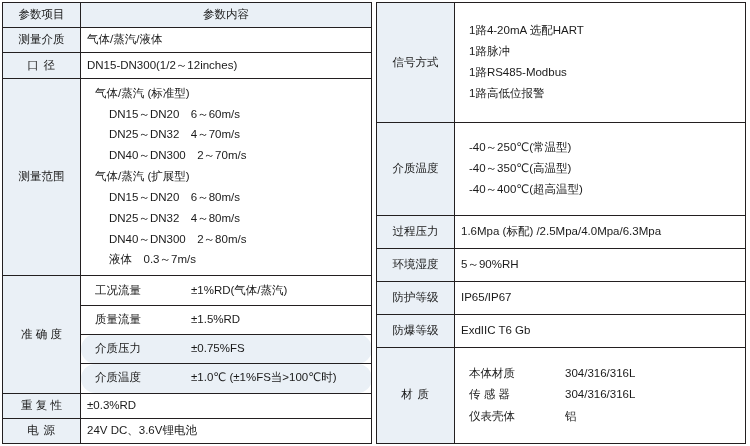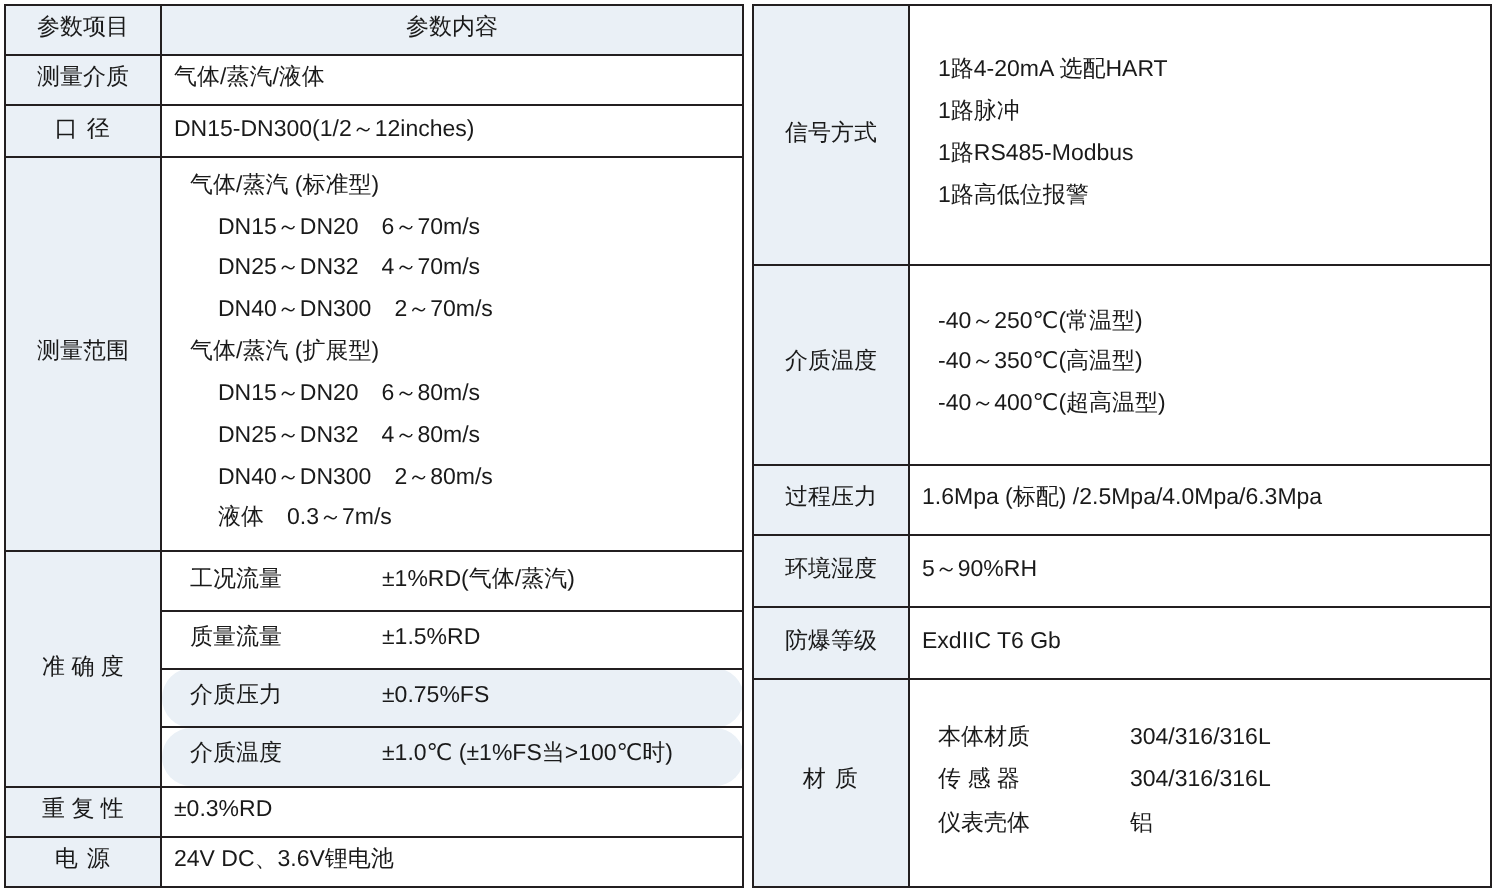--- a/index.html
+++ b/index.html
@@ -129,21 +129,21 @@
           <td class="val-cell">气体/蒸汽/液体</td>
         </tr>
         <tr>
           <td class="label-cell spaced">口  径</td>
           <td class="val-cell">DN15-DN300(1/2～12inches)</td>
         </tr>
         <tr>
           <td class="label-cell">测量范围</td>
           <td class="val-cell multi">
             <div class="line indent">气体/蒸汽 (标准型)</div>
-            <div class="line indent2">DN15～DN20　6～70m/s</div>
+            <div class="line indent2">DN15～DN20　6～60m/s</div>
             <div class="line indent2">DN25～DN32　4～70m/s</div>
             <div class="line indent2">DN40～DN300　2～70m/s</div>
             <div class="line indent">气体/蒸汽 (扩展型)</div>
             <div class="line indent2">DN15～DN20　6～80m/s</div>
             <div class="line indent2">DN25～DN32　4～80m/s</div>
             <div class="line indent2">DN40～DN300　2～80m/s</div>
             <div class="line indent2">液体　0.3～7m/s</div>
           </td>
         </tr>
         <tr>
@@ -217,20 +217,24 @@
         </tr>
         <tr>
           <td class="label-cell">过程压力</td>
           <td class="val-cell">1.6Mpa (标配) /2.5Mpa/4.0Mpa/6.3Mpa</td>
         </tr>
         <tr>
           <td class="label-cell">环境湿度</td>
           <td class="val-cell">5～90%RH</td>
         </tr>
         <tr>
+          <td class="label-cell">防护等级</td>
+          <td class="val-cell">IP65/IP67</td>
+        </tr>
+        <tr>
           <td class="label-cell">防爆等级</td>
           <td class="val-cell">ExdIIC T6 Gb</td>
         </tr>
         <tr>
           <td class="label-cell spaced">材  质</td>
           <td class="val-cell multi">
             <div class="kv mat">
               <span class="k indent">本体材质</span>
               <span class="v">304/316/316L</span>
             </div>

